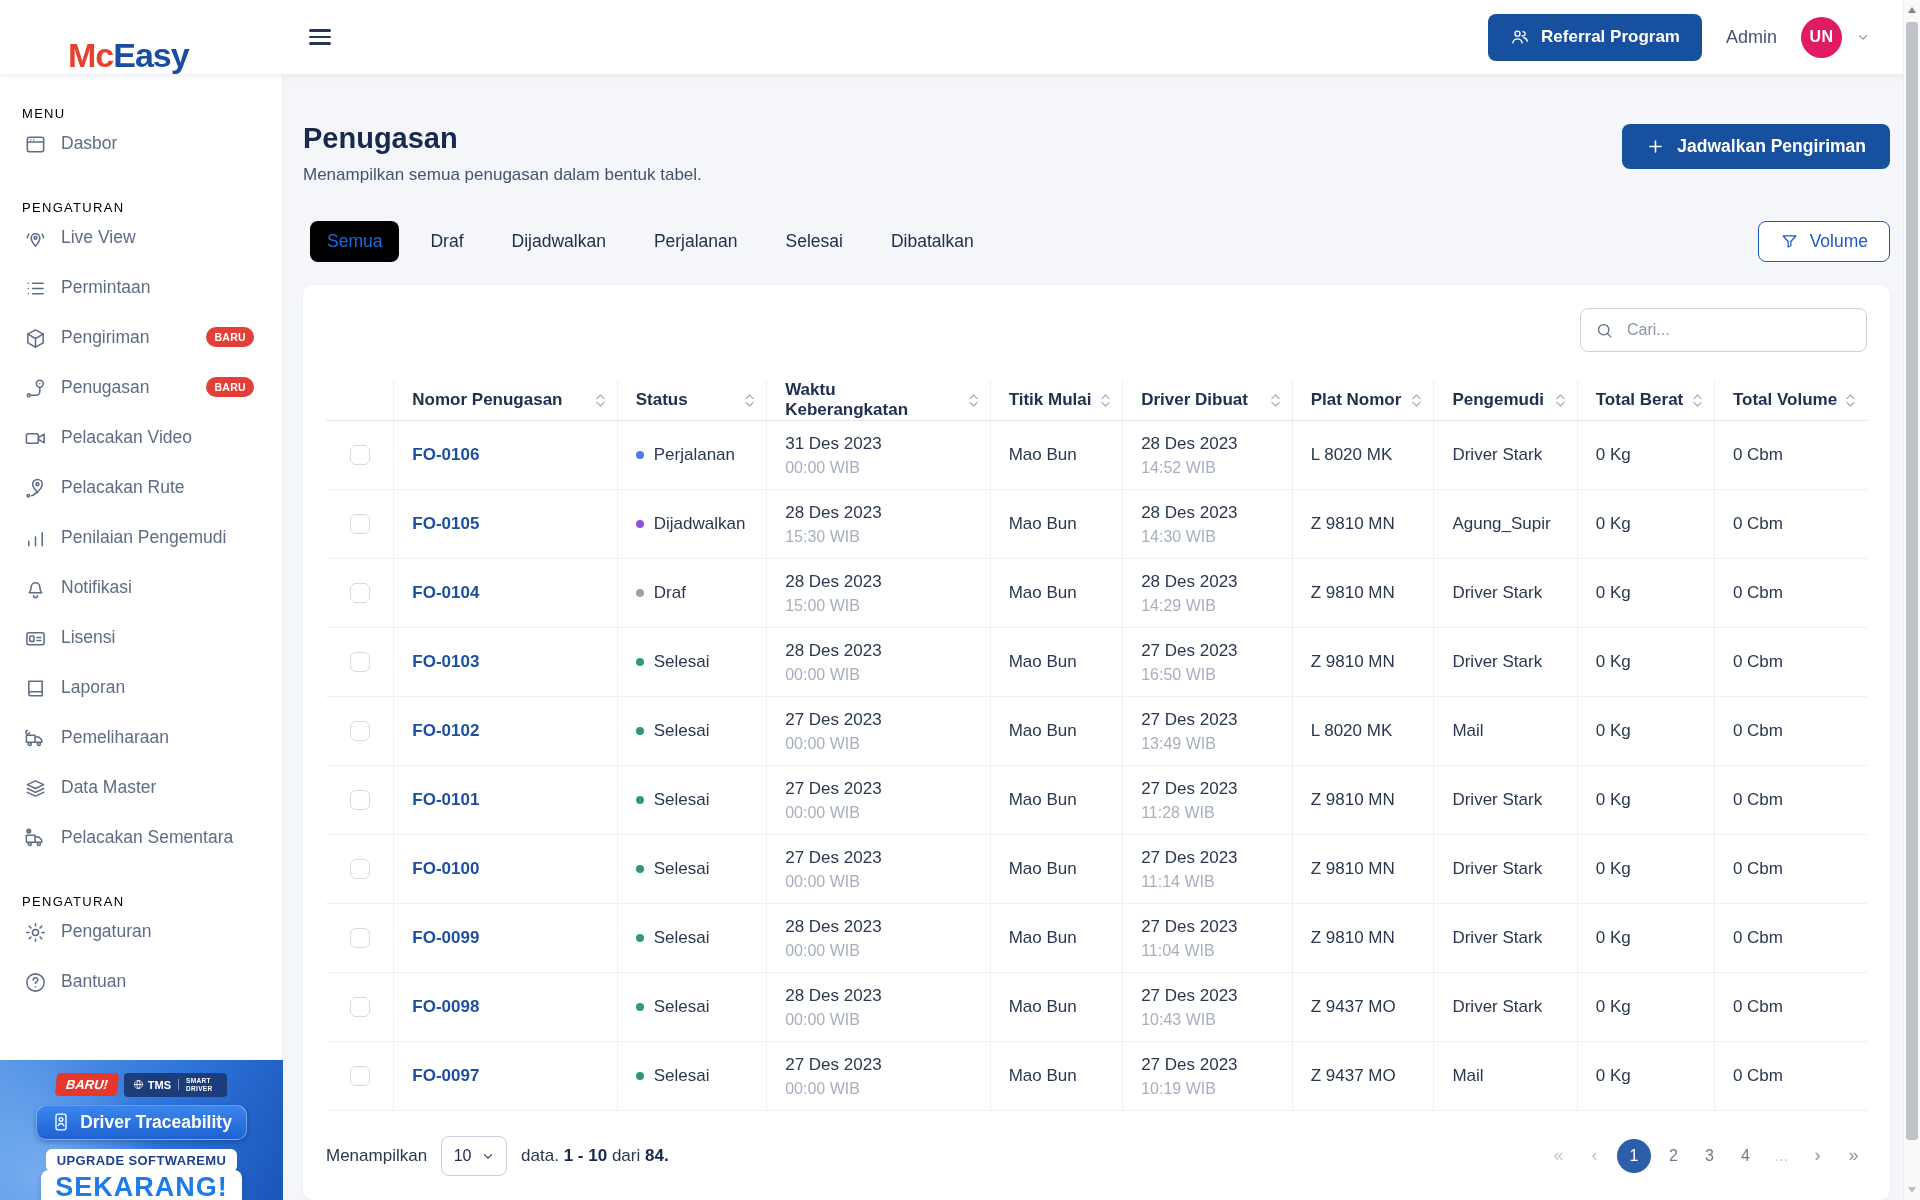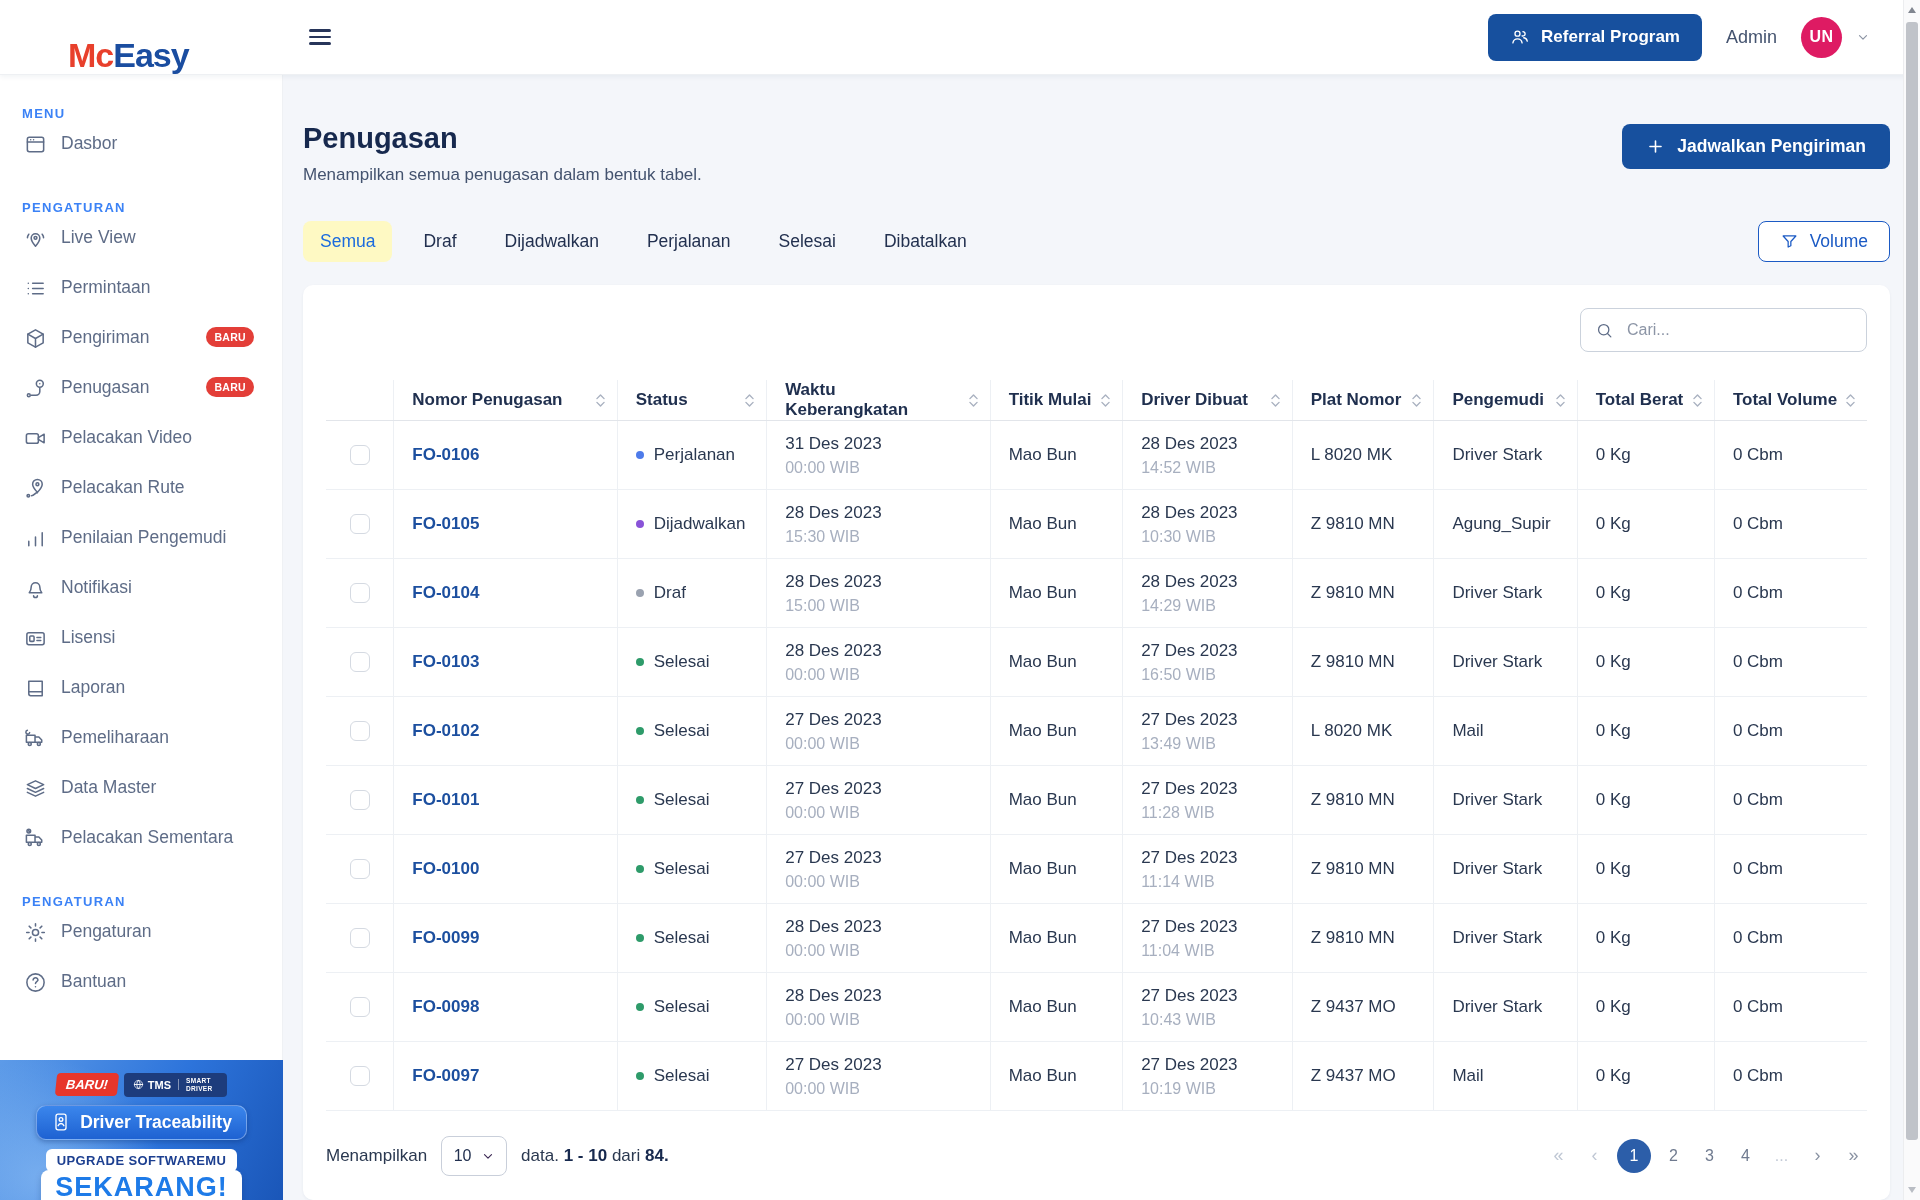--- a/index.html
+++ b/index.html
@@ -40,21 +40,21 @@
   .avatar-caret { width:14px; height:14px; color:#8C94A4; margin-left:-10px; cursor:pointer; }
 
   
   .body { display:flex; height:1125px; }
 
   
   .sidebar { width:283px; background:#fff; position:relative; border-right:1px solid #EFF1F4; flex:none; }
   .sidebar nav { padding-top:14px; }
   .section-label {
     height:44px; display:flex; align-items:flex-end; padding:0 0 12px 22px;
-    font-size:13px; font-weight:bold; color:#3b82f6; letter-spacing:1.3px;
+    font-size:13px; font-weight:normal; color:#000000; letter-spacing:1.3px;
   }
   .nav-item {
     display:flex; align-items:flex-start; height:50px; padding:0 28px 0 24px;
     color:#5E6C87; font-size:17.5px; cursor:pointer;
   }
   .nav-item .ico { width:23px; height:23px; margin-right:14px; flex:none; }
   .nav-label { white-space:nowrap; }
   .badge {
     margin-left:auto; background:#E33E38; color:#fff; font-size:10.5px; font-weight:bold;
     padding:4px 8px; border-radius:20px; letter-spacing:.3px;
@@ -108,21 +108,21 @@
     cursor:pointer; margin-top:2px; font-family:inherit;
   }
   .primary-btn .ico { width:19px; height:19px; color:#fff; }
 
   .tabs-row { display:flex; justify-content:space-between; align-items:center; margin-top:36px; }
   .tabs { display:flex; gap:14px; }
   .tab {
     height:41px; padding:0 17px; display:flex; align-items:center; font-size:17.5px;
     color:#22304F; border-radius:8px; cursor:pointer; background:transparent; border:none; font-family:inherit;
   }
-  .tab.active { background:#fef9c3; color:#1B6BDE; }
+  .tab.active { background:#000000; color:#1B6BDE;margin-left:7px; }
   .filter-btn {
     height:41px; background:#fff; border:1.5px solid #1B5AC4; color:#1B5AC4; border-radius:8px;
     padding:0 21px; font-size:17.5px; display:flex; align-items:center; gap:11px; cursor:pointer; font-family:inherit;
   }
   .filter-btn .ico { width:19px; height:19px; }
 
   
   .card {
     background:#fff; border-radius:10px; margin-top:23px; height:915px;
     padding:23px 23px 0; box-shadow:0 1px 3px rgba(23,43,77,.06);
@@ -609,21 +609,21 @@
                     <span>Dijadwalkan</span>
                   </span>
                 </td>
                 <td>
                   <div class="d1">28 Des 2023</div>
                   <div class="d2">15:30 WIB</div>
                 </td>
                 <td>Mao Bun</td>
                 <td>
                   <div class="d1">28 Des 2023</div>
-                  <div class="d2">10:30 WIB</div>
+                  <div class="d2">14:30 WIB</div>
                 </td>
                 <td>Z 9810 MN</td>
                 <td>Agung_Supir</td>
                 <td>0 Kg</td>
                 <td>0 Cbm</td>
               </tr>
               <tr>
                 <td class="cb"><span class="checkbox"></span></td>
                 <td><a class="fo-link">FO-0104</a></td>
                 <td>

